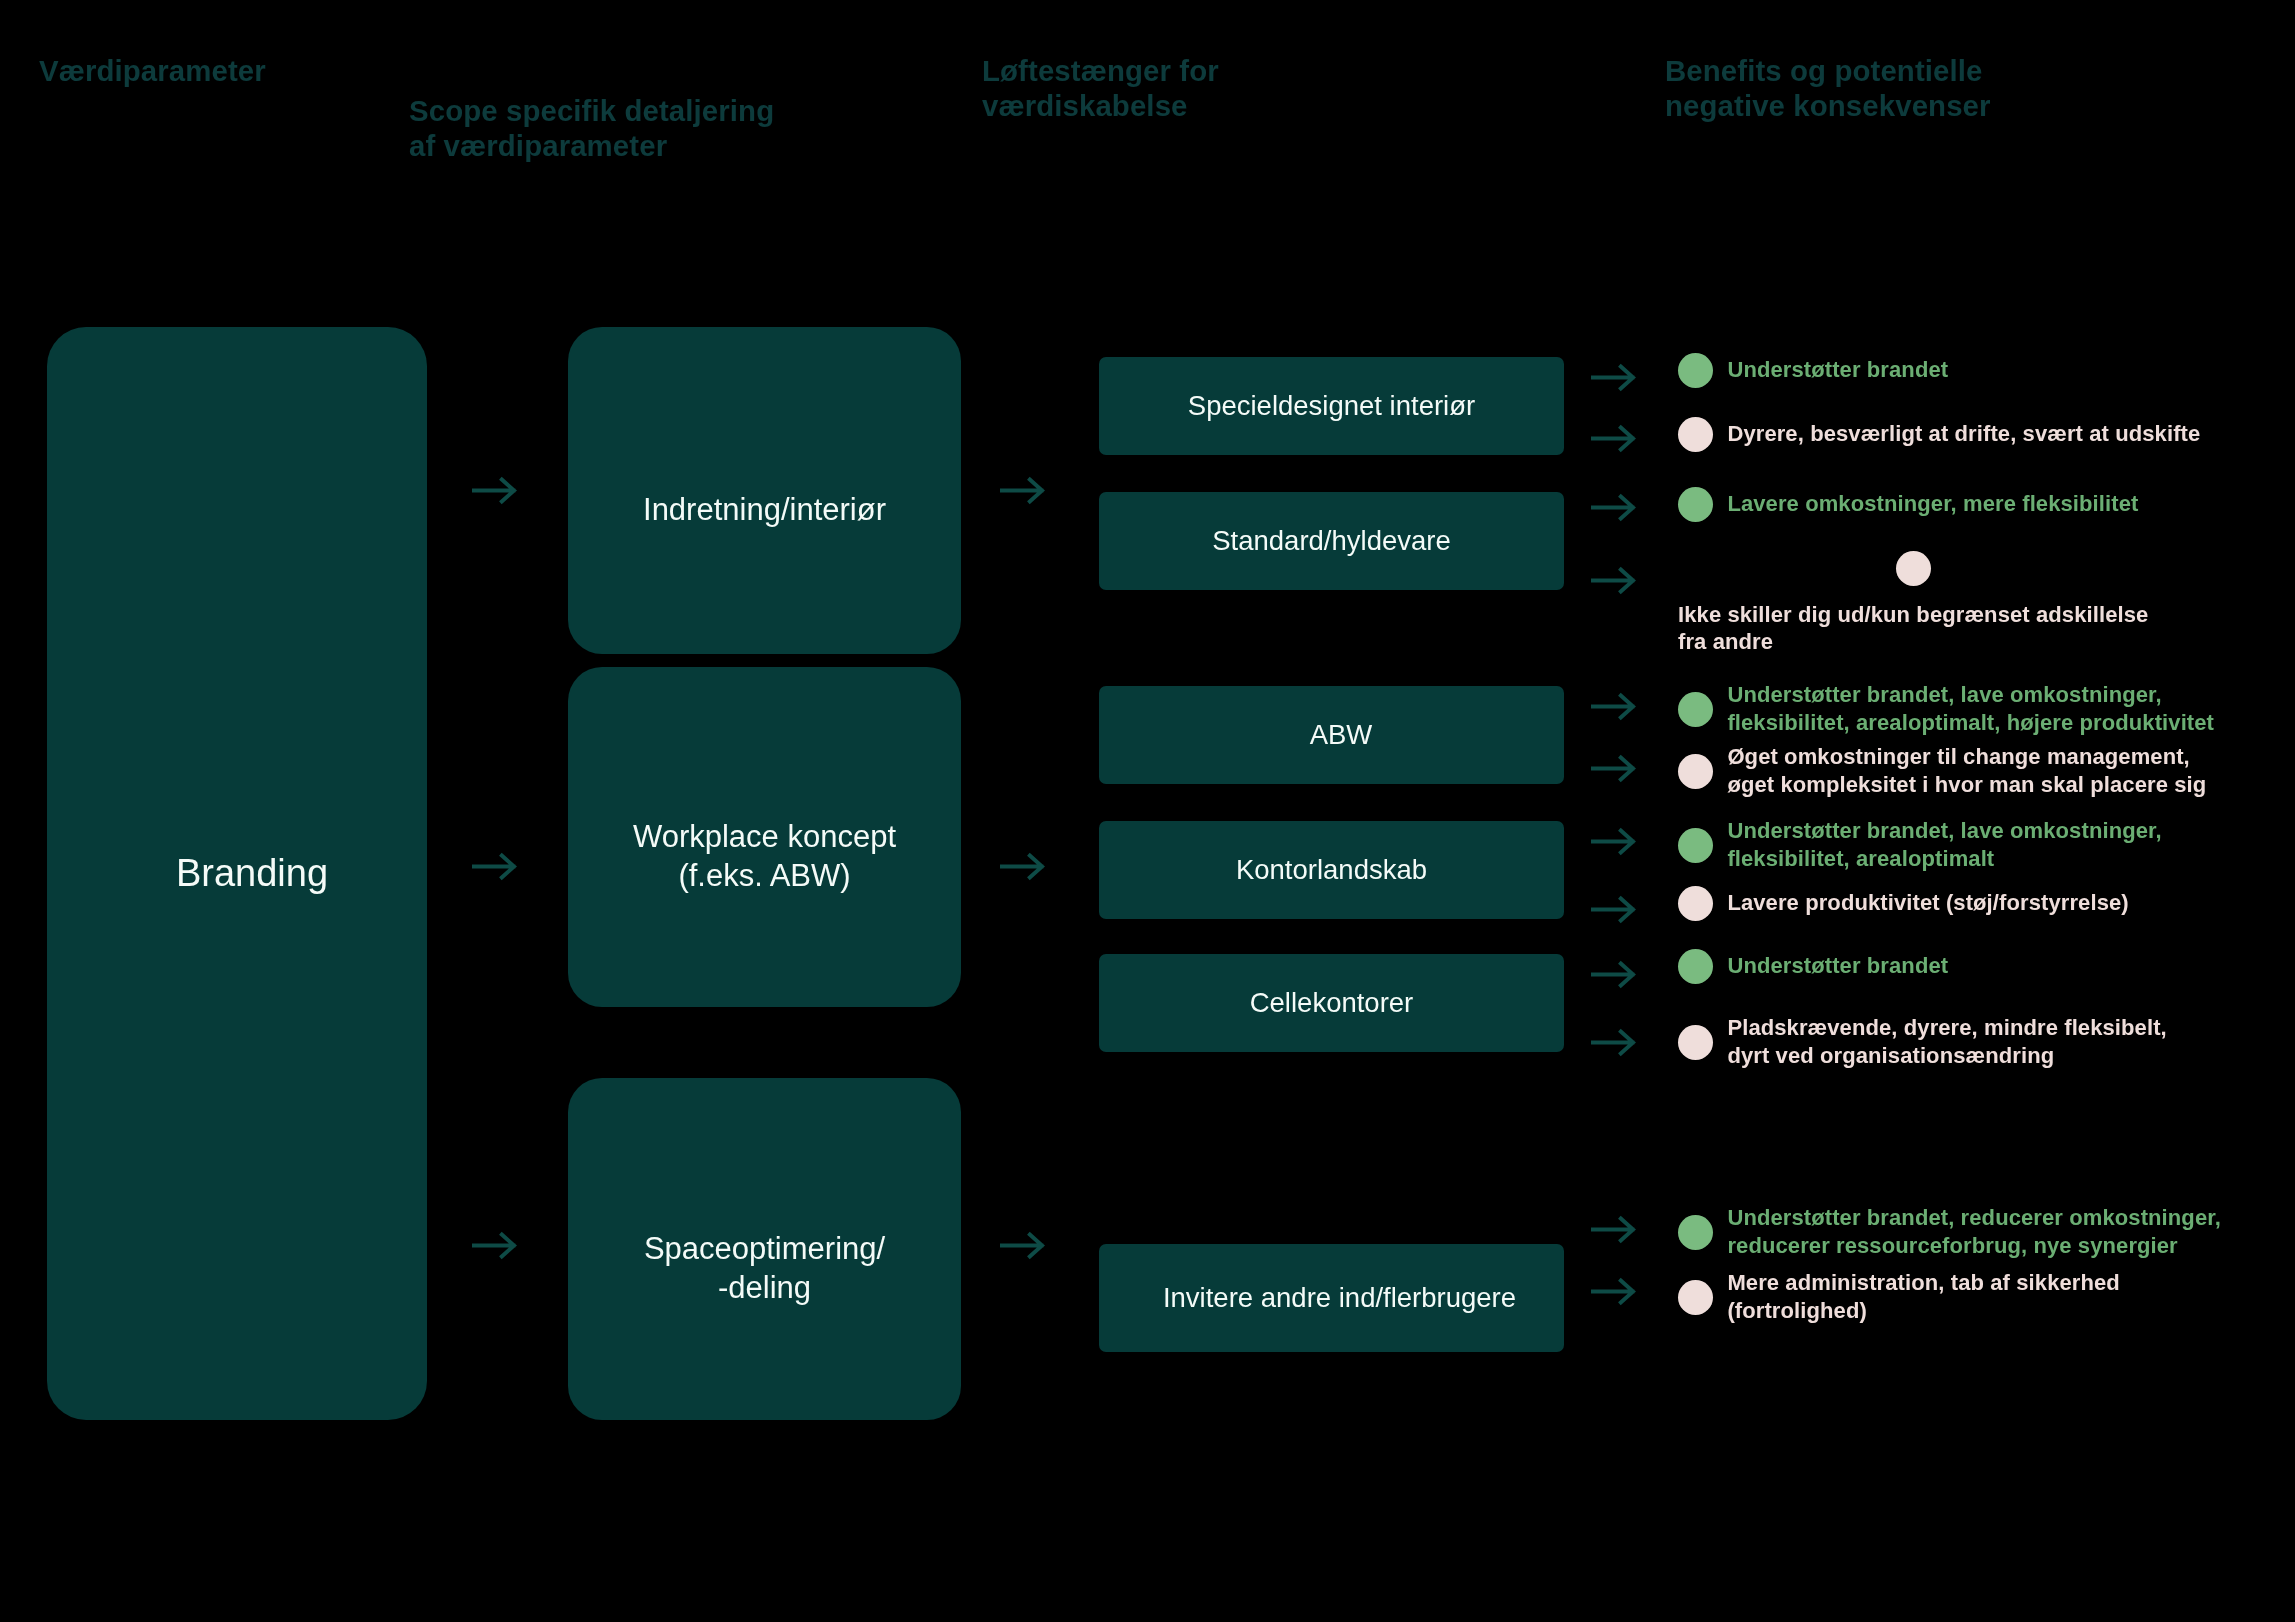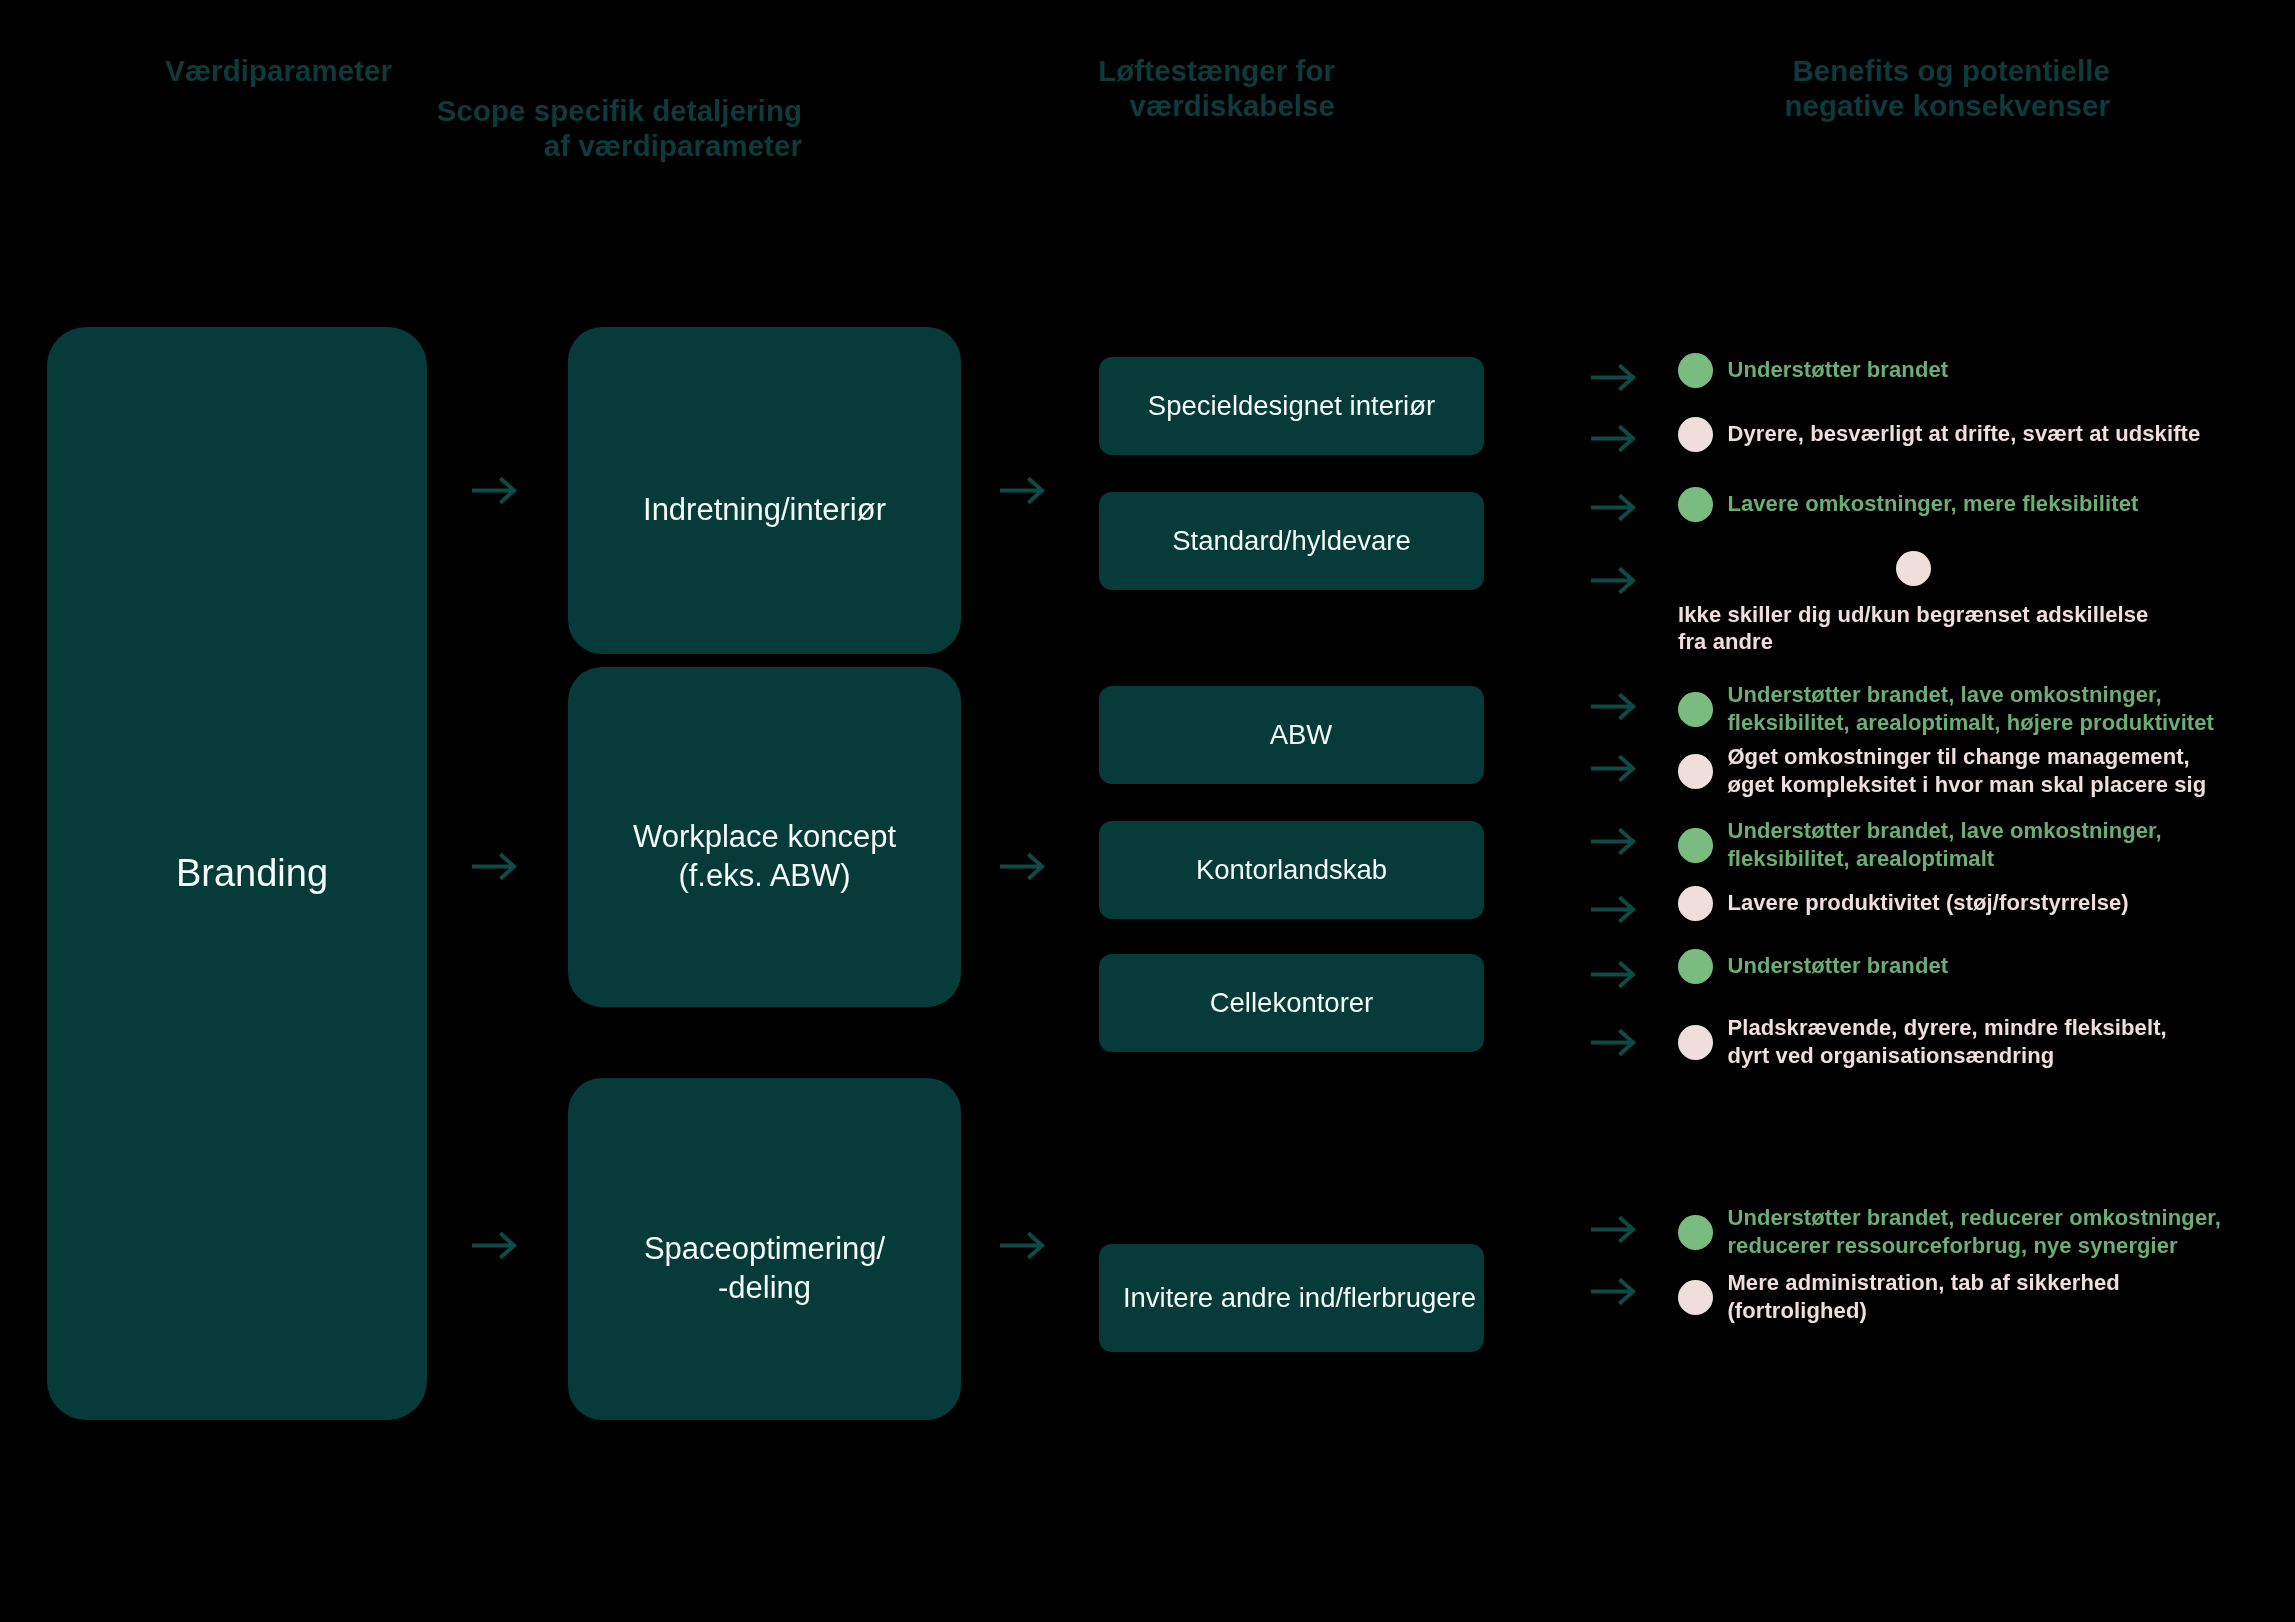--- a/index.html
+++ b/index.html
@@ -10,21 +10,21 @@
   }
   .stage{position:absolute;inset:0;}
 
   
   .col-head{
     position:absolute;
     color:#0D3B3C;
     font-weight:700;
     font-size:29.4px;
     line-height:1.18;
-    text-align:right;
+    text-align:left;
     letter-spacing:0.1px;
     white-space:pre-line;
   }
   #head-1{left:39px;  top:54px;  width:353px;}
   #head-2{left:409px; top:54px;  width:393px;margin-top:40px;}
   #head-3{left:982px;top:54px;  width:353px;}
   #head-4{left:1665px;top:54px;  width:445px;}
 
   
   .box{
@@ -43,21 +43,21 @@
   #box-branding .lbl{font-size:38px;font-weight:400;line-height:1.2;}
 
   
   .box-c2{left:568px;width:393px;border-radius:34px;}
   .box-c2 .lbl{font-size:31px;font-weight:400;line-height:1.25;margin-top:40px;}
   #box-indretning{top:327px;height:327px;}
   #box-workplace{top:667px;height:340px;}
   #box-space{top:1078px;height:342px;}
 
   
-  .box-c3{left:1099px;width:385px;border-radius:13px;}
+  .box-c3{left:1099px;width:465px;border-radius:7px;}
   .box-c3 .lbl{font-size:27.5px;font-weight:400;line-height:1.25;}
   #box-special{top:357px;height:98px;}
   #box-standard{top:492px;height:98px;}
   #box-abw{top:686px;height:98px;padding-left:19px;}
   #box-kontorlandskab{top:821px;height:98px;}
   #box-cellekontorer{top:954px;height:98px;}
   #box-invitere{top:1244px;height:108px;padding-left:16px;}
 
   
   .arrow{

